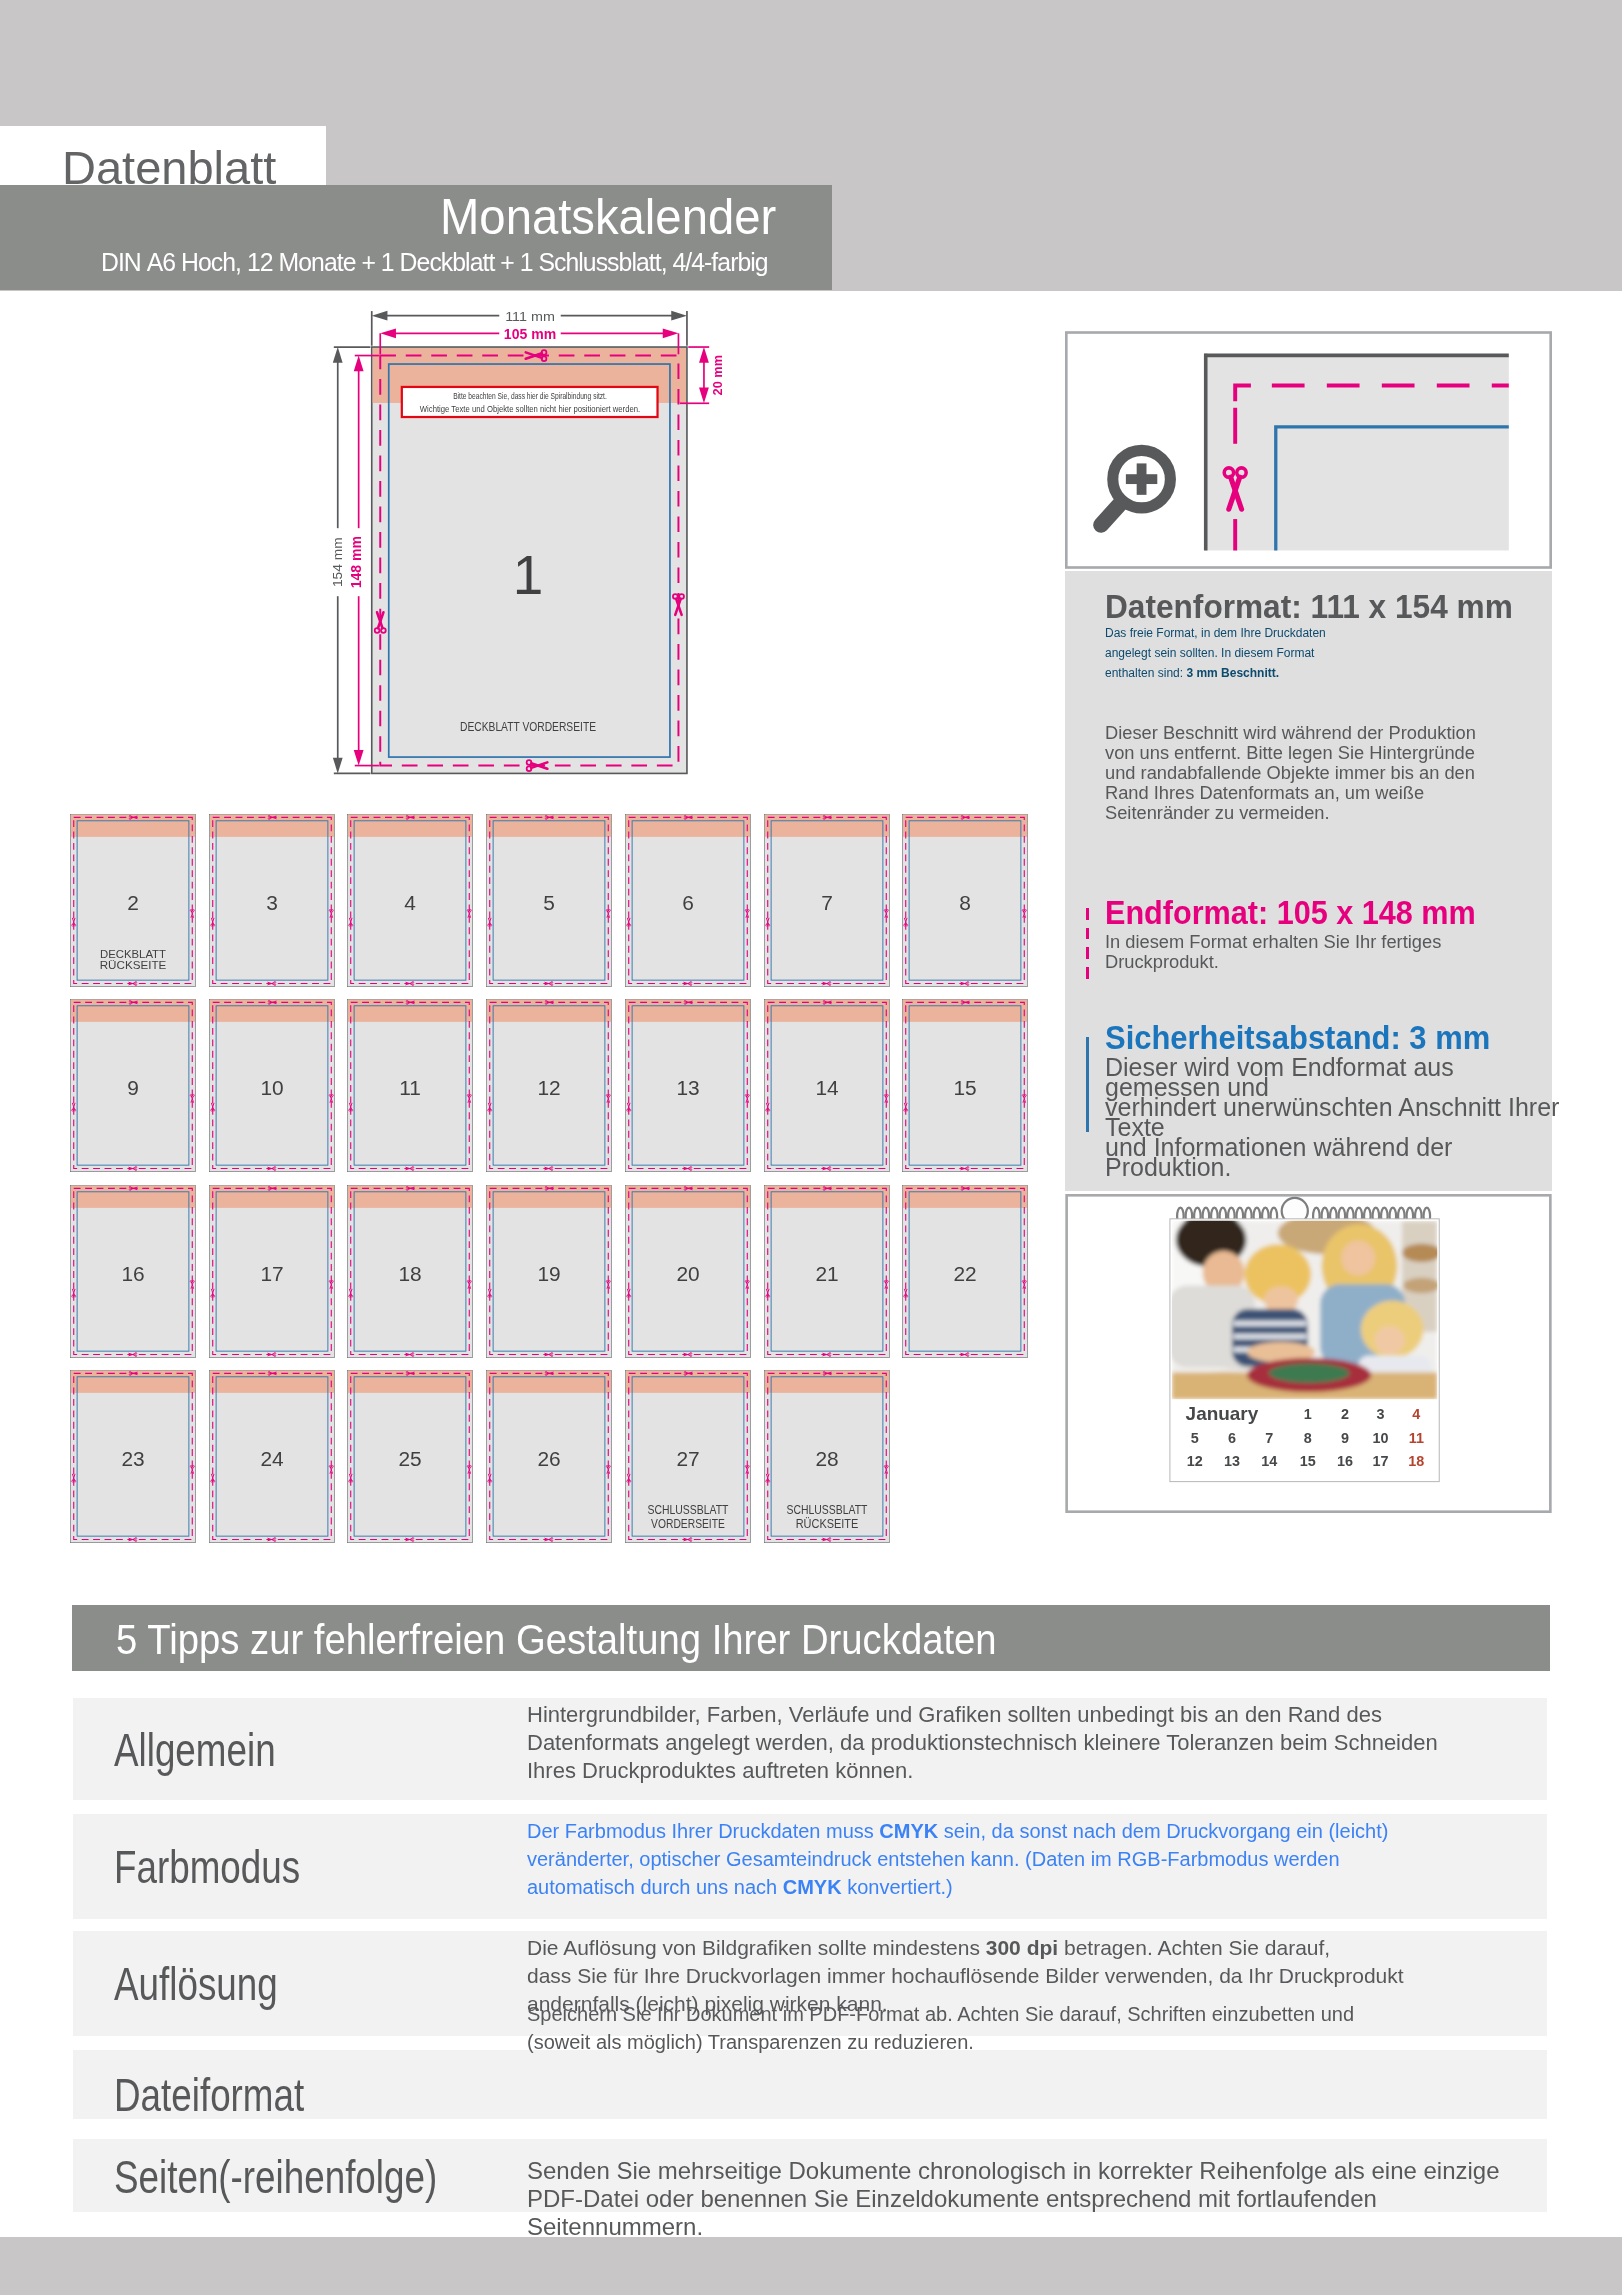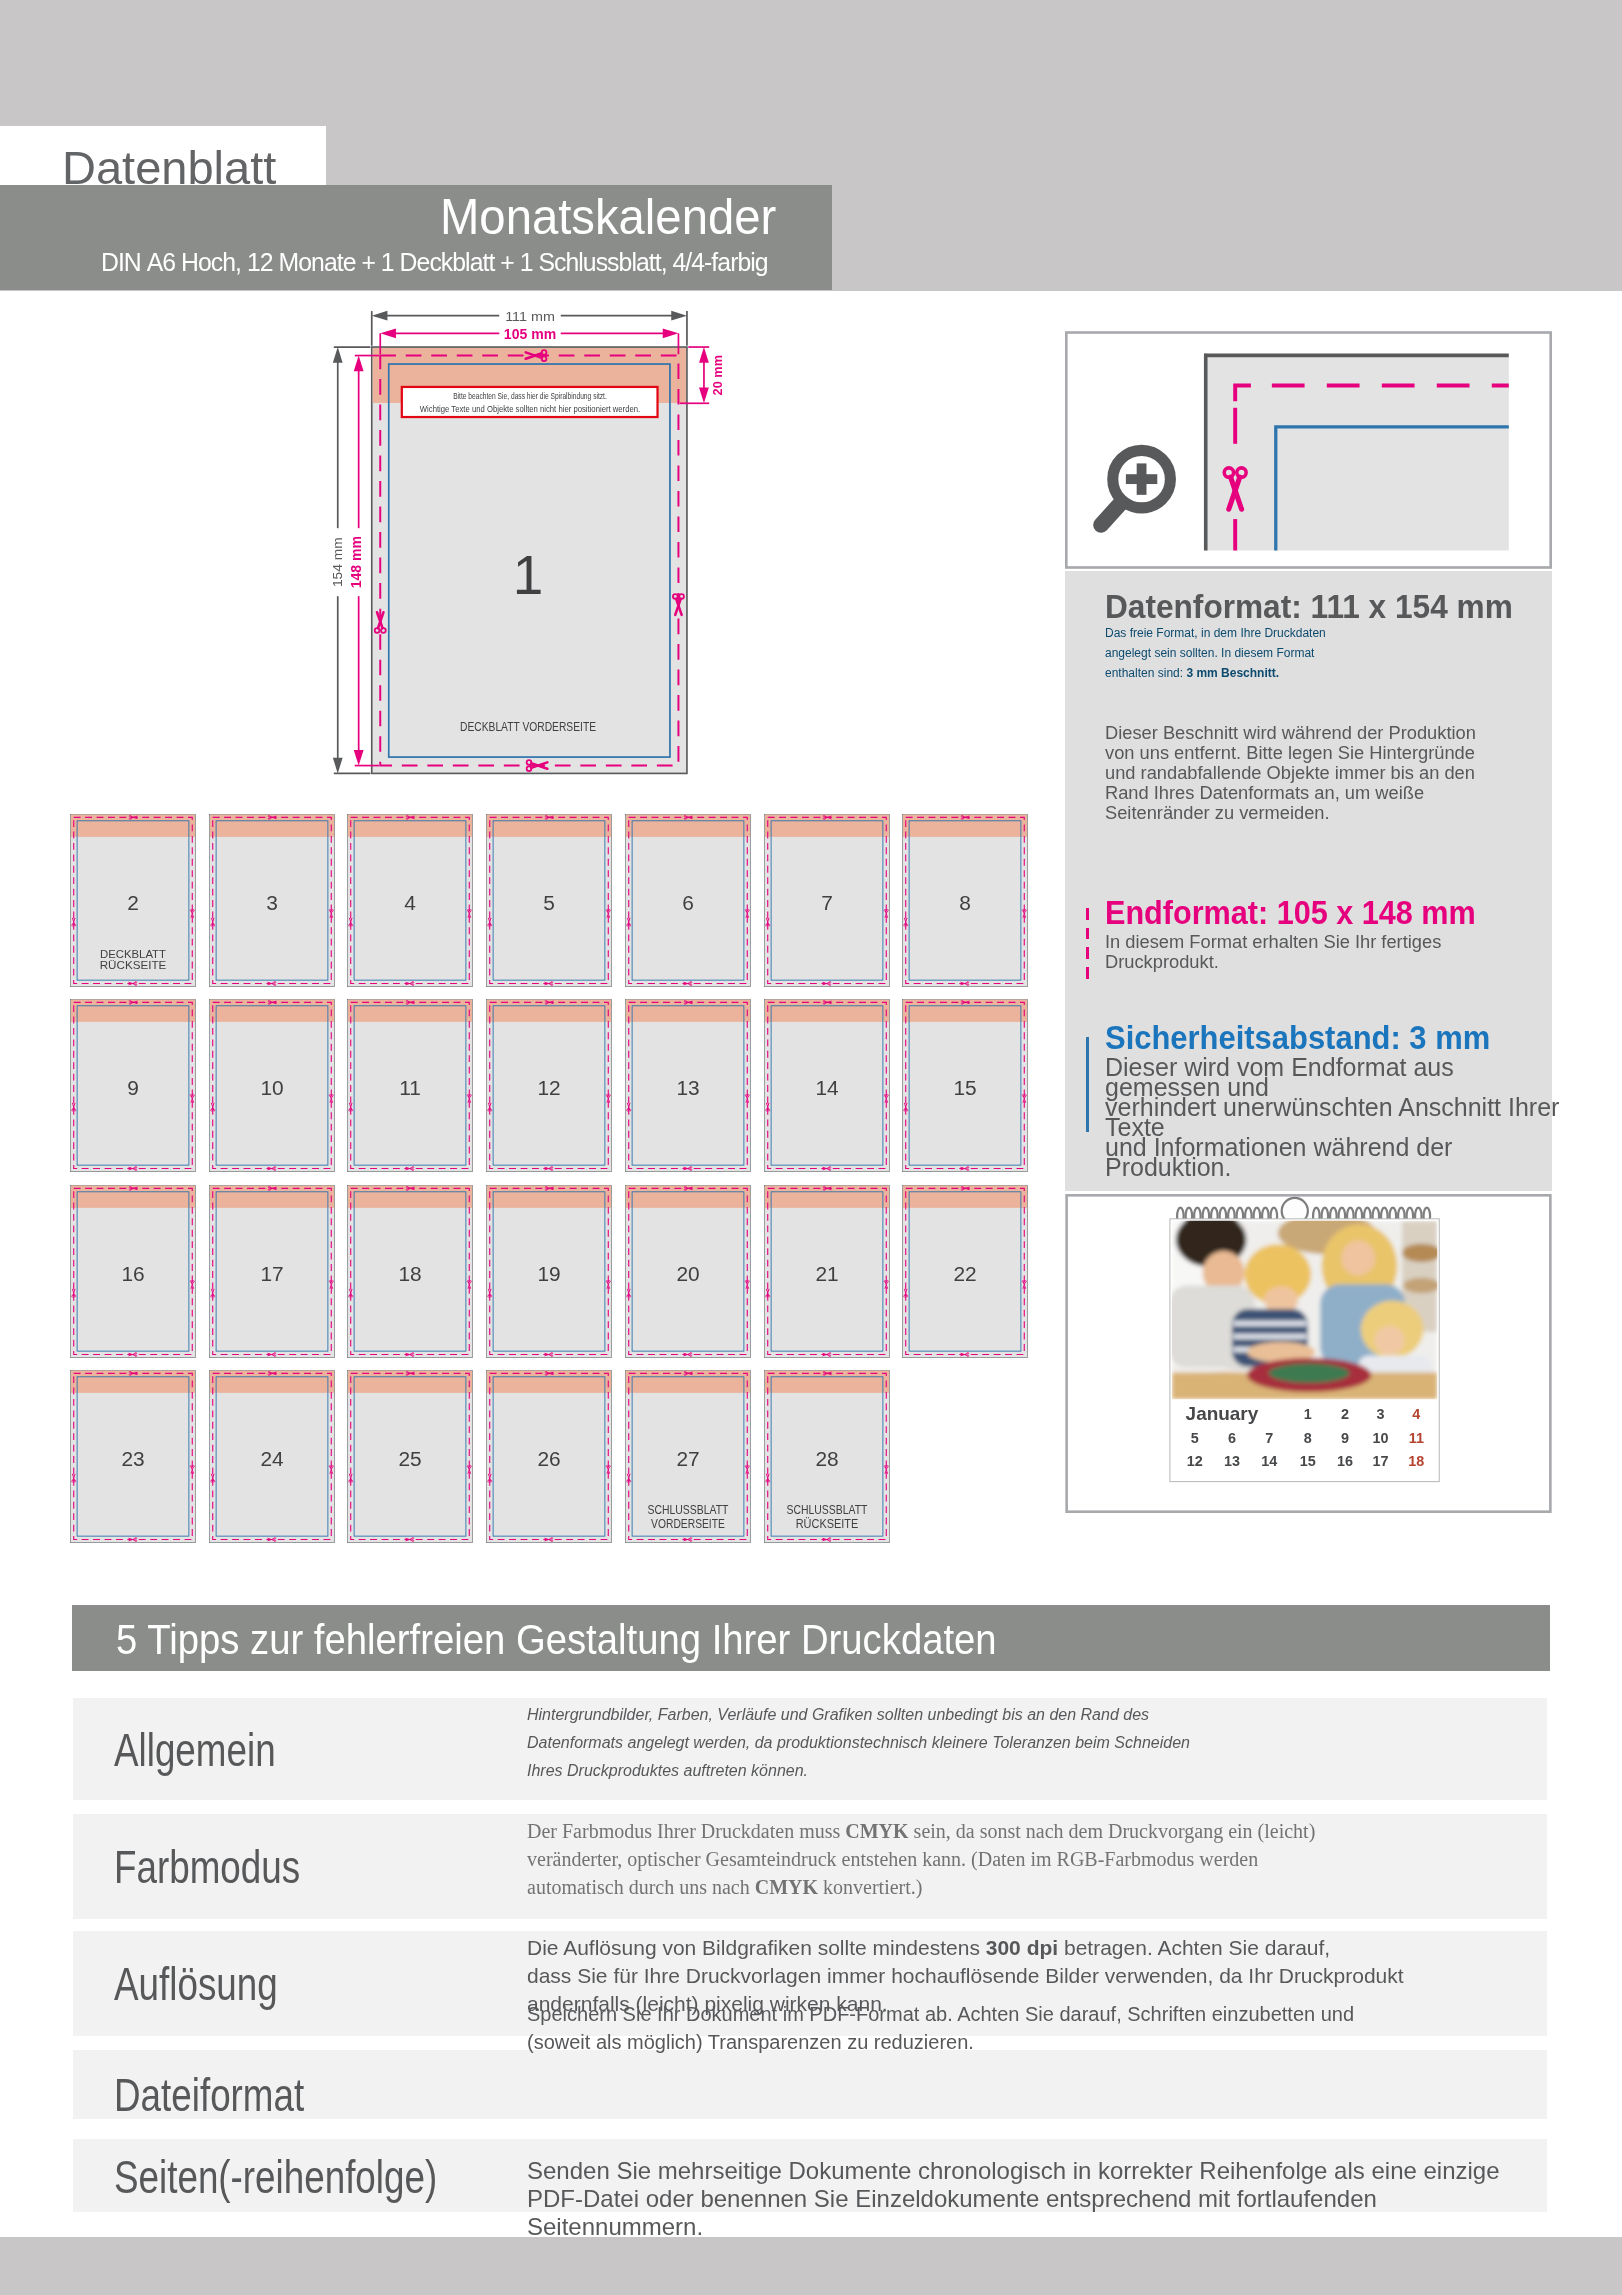--- a/index.html
+++ b/index.html
@@ -683,25 +683,25 @@
       <text x="482" y="416">17</text>
 <text x="537" y="416" fill="#b5442f">18</text>
 </g>
 </svg>
 
 <div class="abs" style="left:72px;top:1605px;width:1478px;height:66px;background:#8b8d8b;"></div>
 <div class="abs sx" style="left:116px;top:1615px;font-size:43px;color:#fff;transform:scaleX(0.89);white-space:nowrap;">5 Tipps zur fehlerfreien Gestaltung Ihrer Druckdaten</div>
 
 <div class="abs" style="left:73px;top:1698px;width:1474px;height:102px;background:#f2f2f2;"></div>
 <div class="abs sx" style="left:114px;top:1723px;font-size:46px;color:#57585a;transform:scaleX(0.8);white-space:nowrap;">Allgemein</div>
-<div class="abs" style="left:527px;top:1701px;width:1021px;font-size:16px;line-height:28px;color:#57585a;font-style:italic;">Hintergrundbilder, Farben, Verläufe und Grafiken sollten unbedingt bis an den Rand des<br>Datenformats angelegt werden, da produktionstechnisch kleinere Toleranzen beim Schneiden<br>Ihres Druckproduktes auftreten können.</div>
+<div class="abs" style="left:527px;top:1701px;width:1021px;font-size:22px;line-height:28px;color:#57585a;">Hintergrundbilder, Farben, Verläufe und Grafiken sollten unbedingt bis an den Rand des<br>Datenformats angelegt werden, da produktionstechnisch kleinere Toleranzen beim Schneiden<br>Ihres Druckproduktes auftreten können.</div>
 
 <div class="abs" style="left:73px;top:1814px;width:1474px;height:105px;background:#f2f2f2;"></div>
 <div class="abs sx" style="left:114px;top:1840px;font-size:46px;color:#57585a;transform:scaleX(0.8);white-space:nowrap;">Farbmodus</div>
-<div class="abs" style="left:527px;top:1817px;width:1021px;font-size:20px;line-height:28px;color:#737373;font-family:Liberation Serif, serif;">Der Farbmodus Ihrer Druckdaten muss <b>CMYK</b> sein, da sonst nach dem Druckvorgang ein (leicht)<br>veränderter, optischer Gesamteindruck entstehen kann. (Daten im RGB-Farbmodus werden<br>automatisch durch uns nach <b>CMYK</b> konvertiert.)</div>
+<div class="abs" style="left:527px;top:1817px;width:1021px;font-size:20px;line-height:28px;color:#3b82f6;">Der Farbmodus Ihrer Druckdaten muss <b>CMYK</b> sein, da sonst nach dem Druckvorgang ein (leicht)<br>veränderter, optischer Gesamteindruck entstehen kann. (Daten im RGB-Farbmodus werden<br>automatisch durch uns nach <b>CMYK</b> konvertiert.)</div>
 
 <div class="abs" style="left:73px;top:1931px;width:1474px;height:105px;background:#f2f2f2;"></div>
 <div class="abs sx" style="left:114px;top:1957px;font-size:46px;color:#57585a;transform:scaleX(0.8);white-space:nowrap;">Auflösung</div>
 <div class="abs" style="left:527px;top:1934px;width:1021px;font-size:21px;line-height:28px;color:#57585a;">Die Auflösung von Bildgrafiken sollte mindestens <b>300 dpi</b> betragen. Achten Sie darauf,<br>dass Sie für Ihre Druckvorlagen immer hochauflösende Bilder verwenden, da Ihr Druckprodukt<br>andernfalls (leicht) pixelig wirken kann.</div>
 
 <div class="abs" style="left:73px;top:2050px;width:1474px;height:69px;background:#f2f2f2;"></div>
 <div class="abs sx" style="left:114px;top:2068px;font-size:46px;color:#57585a;transform:scaleX(0.8);white-space:nowrap;">Dateiformat</div>
 <div class="abs" style="left:527px;top:2000px;width:1021px;font-size:20px;line-height:28px;color:#57585a;">Speichern Sie Ihr Dokument im PDF-Format ab. Achten Sie darauf, Schriften einzubetten und<br>(soweit als möglich) Transparenzen zu reduzieren.</div>
 
 <div class="abs" style="left:73px;top:2139px;width:1474px;height:73px;background:#f2f2f2;"></div>

